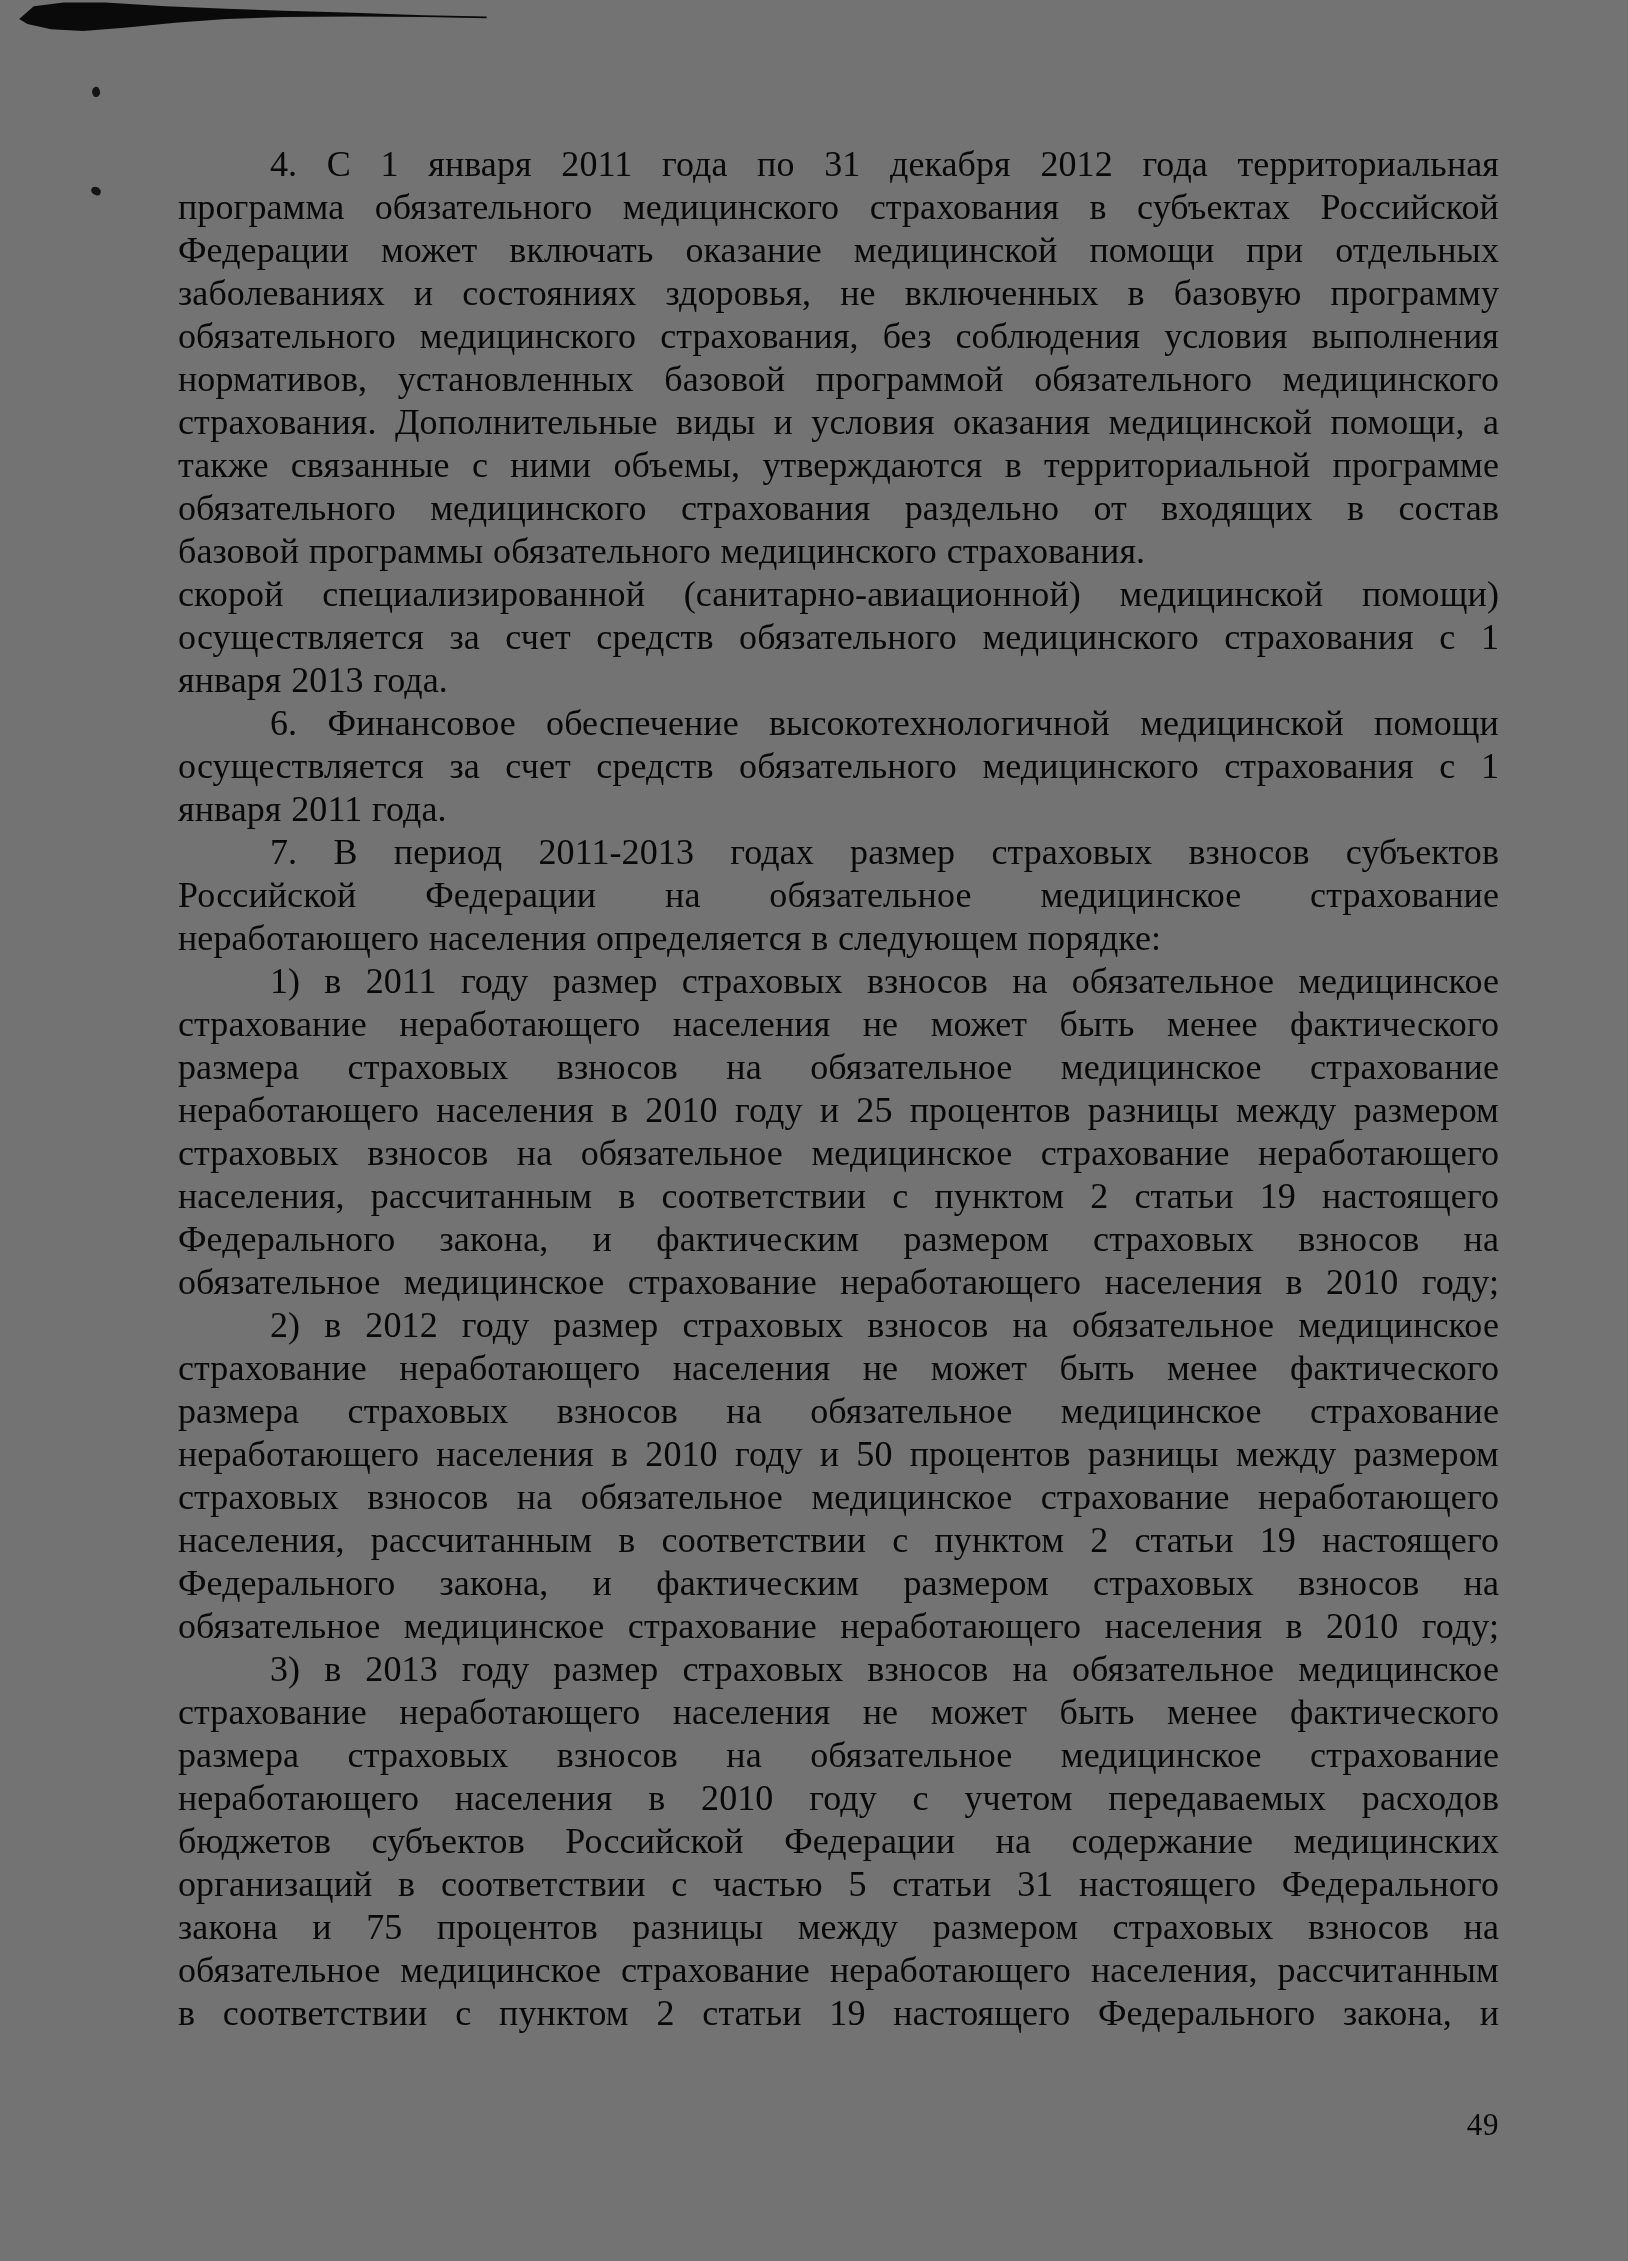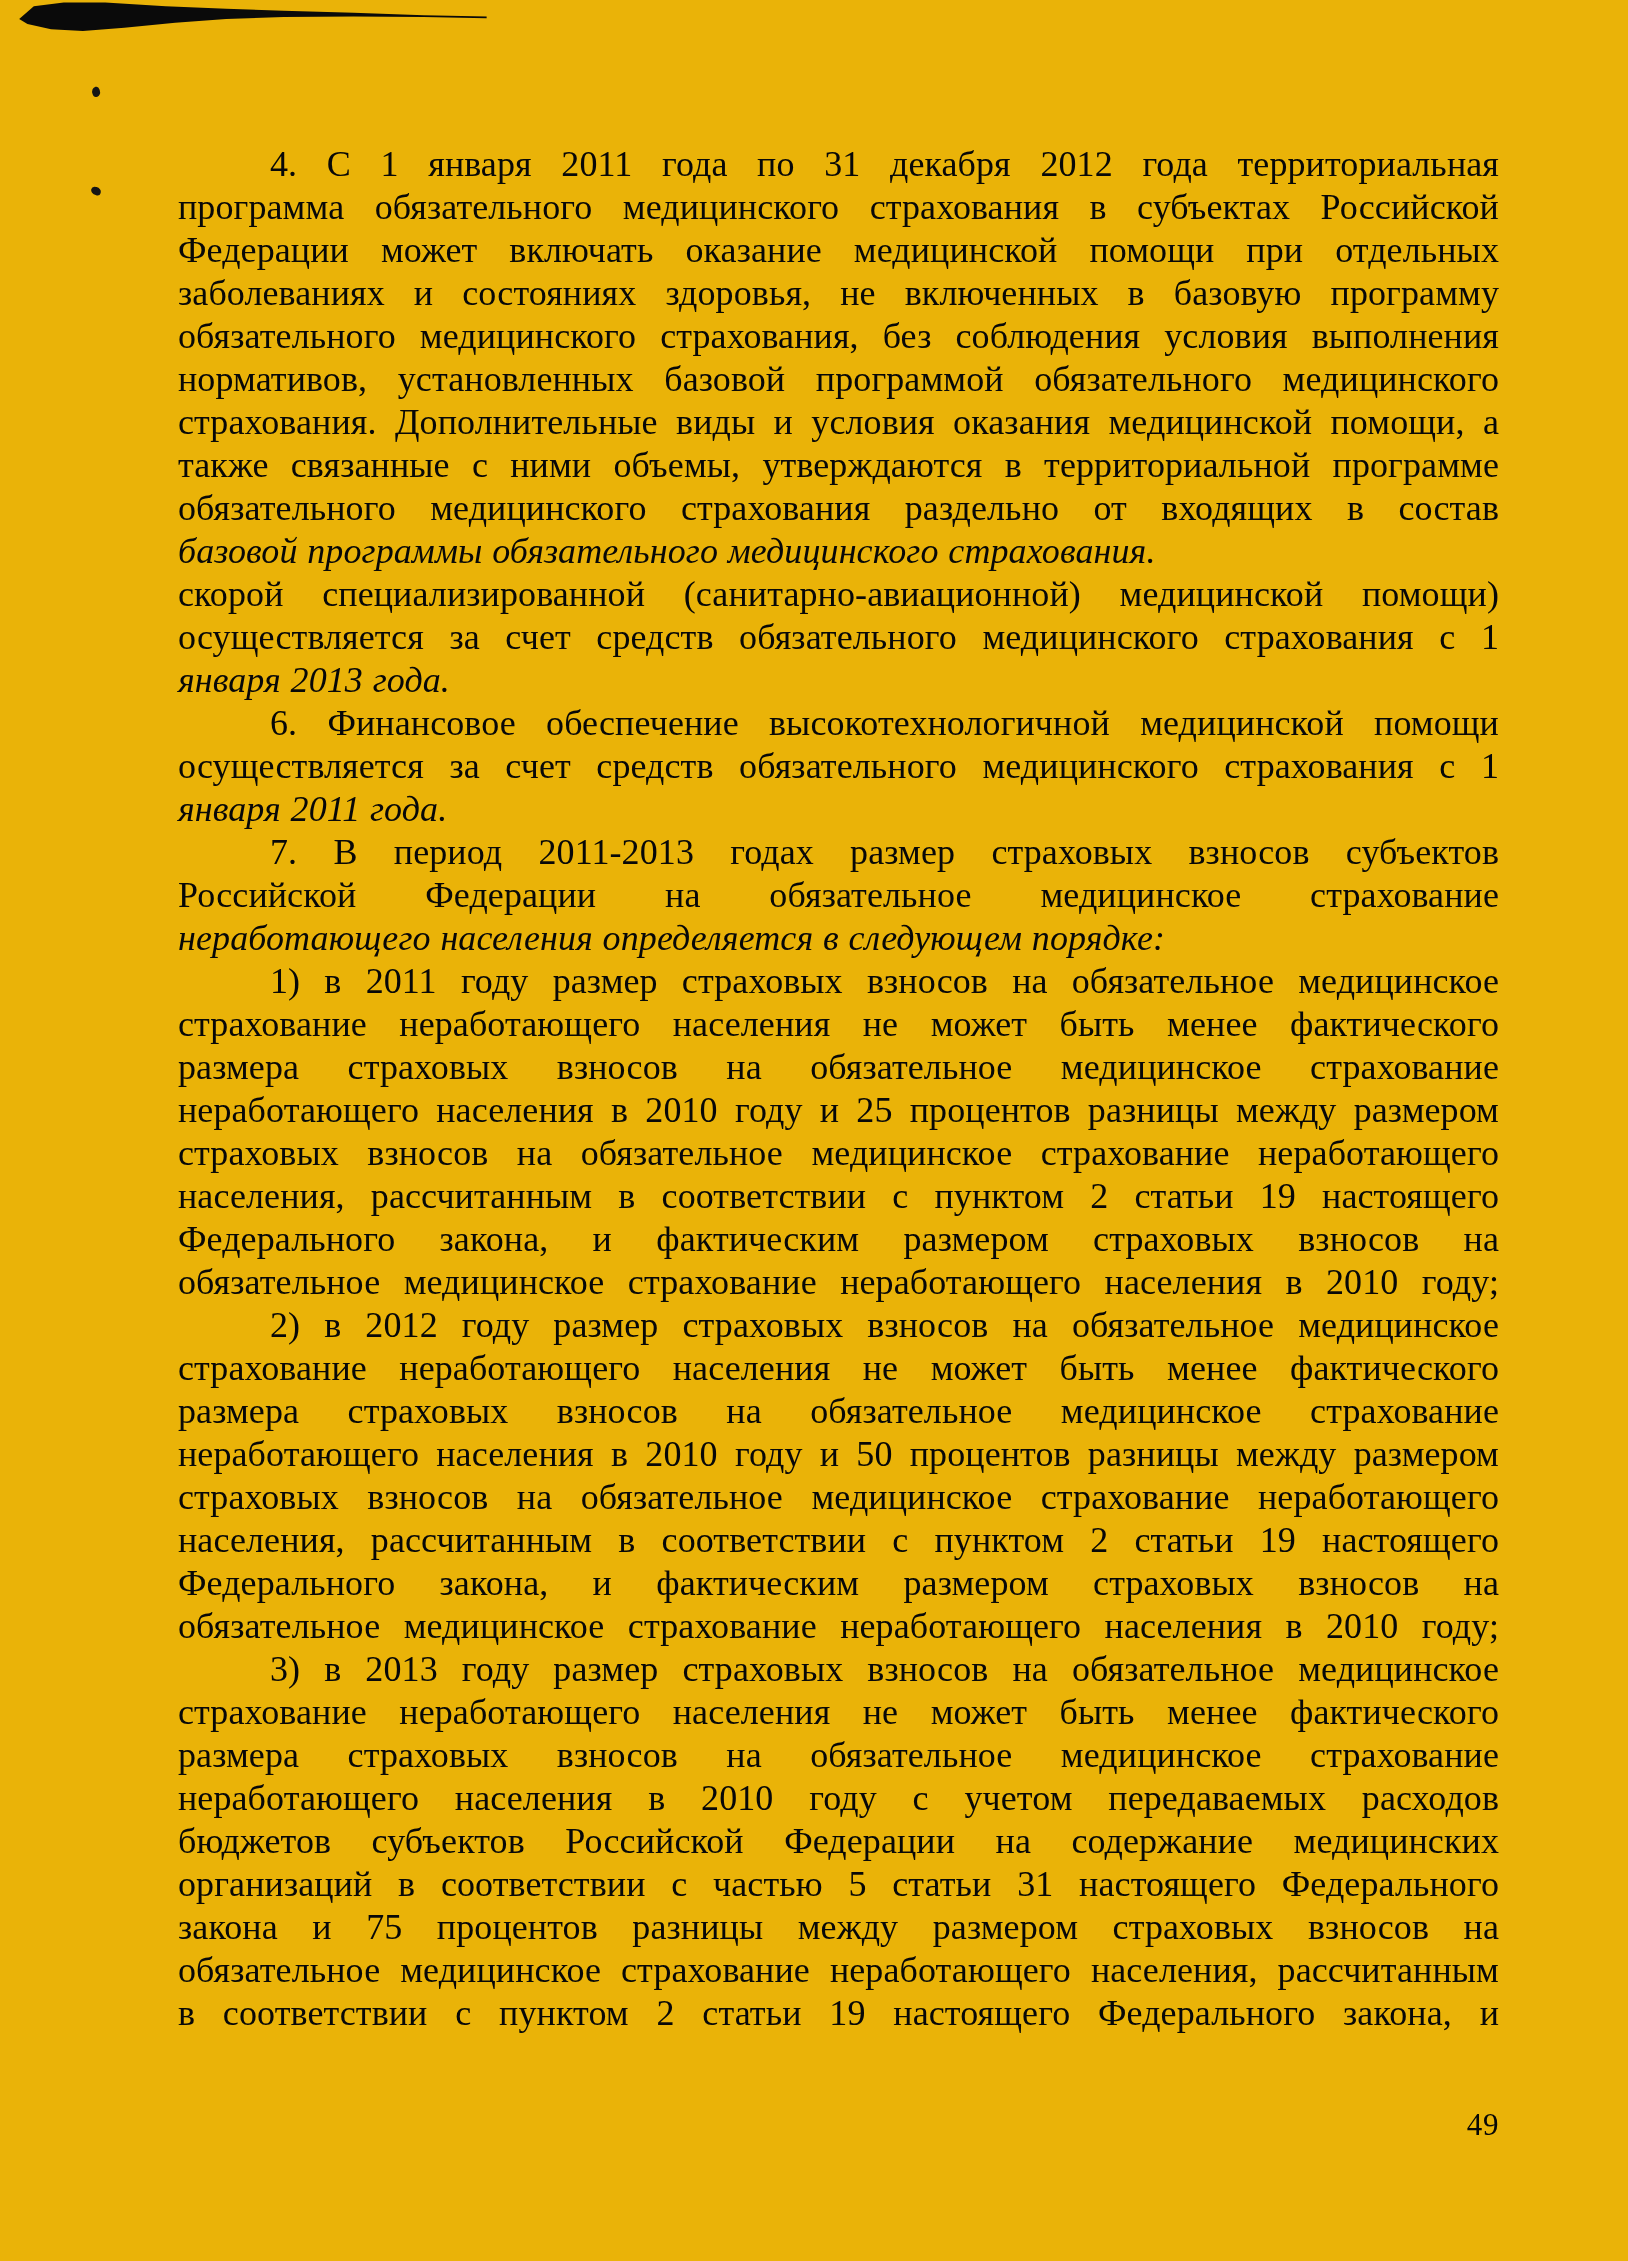--- a/index.html
+++ b/index.html
@@ -4,21 +4,21 @@
 <style>
   html, body {
     margin: 0;
     padding: 0;
     background: #ffffff;
   }
   .page {
     position: relative;
     width: 1628px;
     height: 2261px;
-    background: #eab308;
+    background: #737373;
     overflow: hidden;
     font-family: "Liberation Serif", "DejaVu Serif", serif;
     color: #080808;
   }
   .streak {
     position: absolute;
     left: 16px;
     top: 0px;
     width: 484px;
     height: 38px;
@@ -49,21 +49,21 @@
     letter-spacing: 0.1px;
     word-spacing: 0.6px;
   }
   .para { margin: 0; padding: 0; }
   .ln {
     text-align: justify;
     text-align-last: justify;
     -moz-text-align-last: justify;
   }
   .ln.first { padding-left: 92px; }
-  .ln.plast { text-align-last: left; font-style: italic; -moz-text-align-last: left; }
+  .ln.plast { text-align-last: left; -moz-text-align-last: left; }
   .pagenum {
     position: absolute;
     left: 1459px;
     top: 2089px;
     width: 40px;
     font-size: 31px;
     line-height: 31px;
     text-align: right;
     letter-spacing: 0.6px;
     margin-top: 20px;

